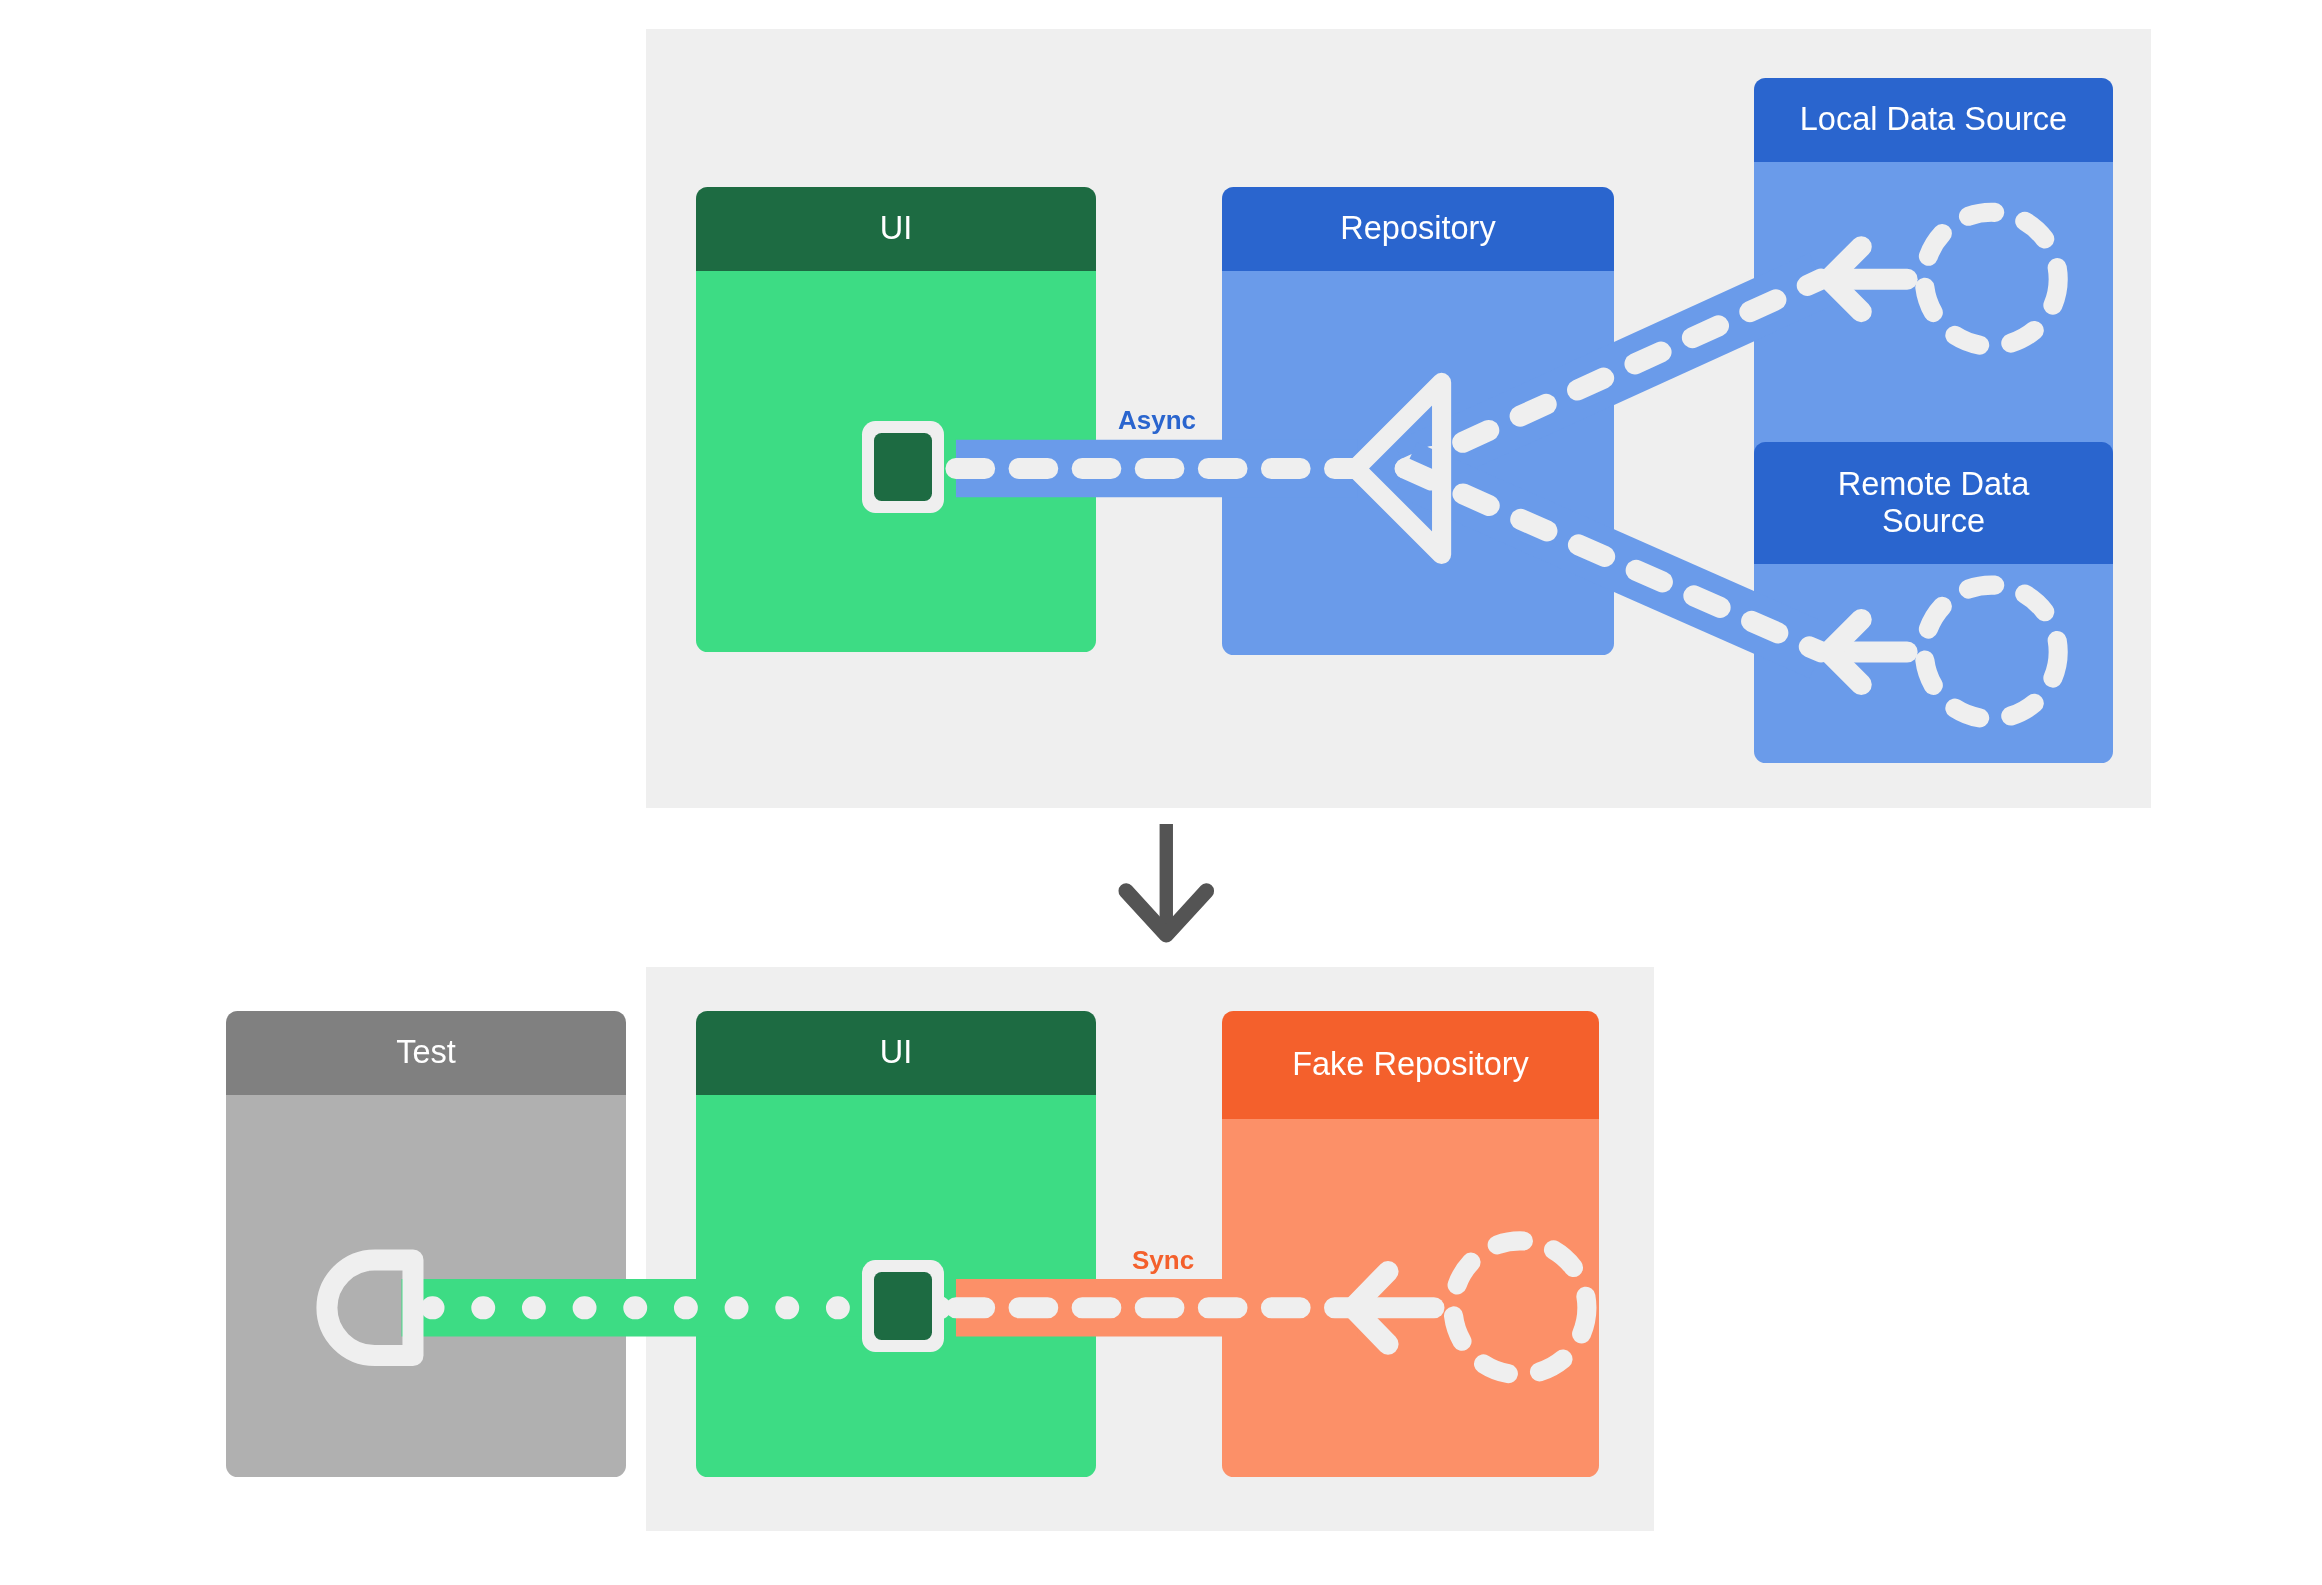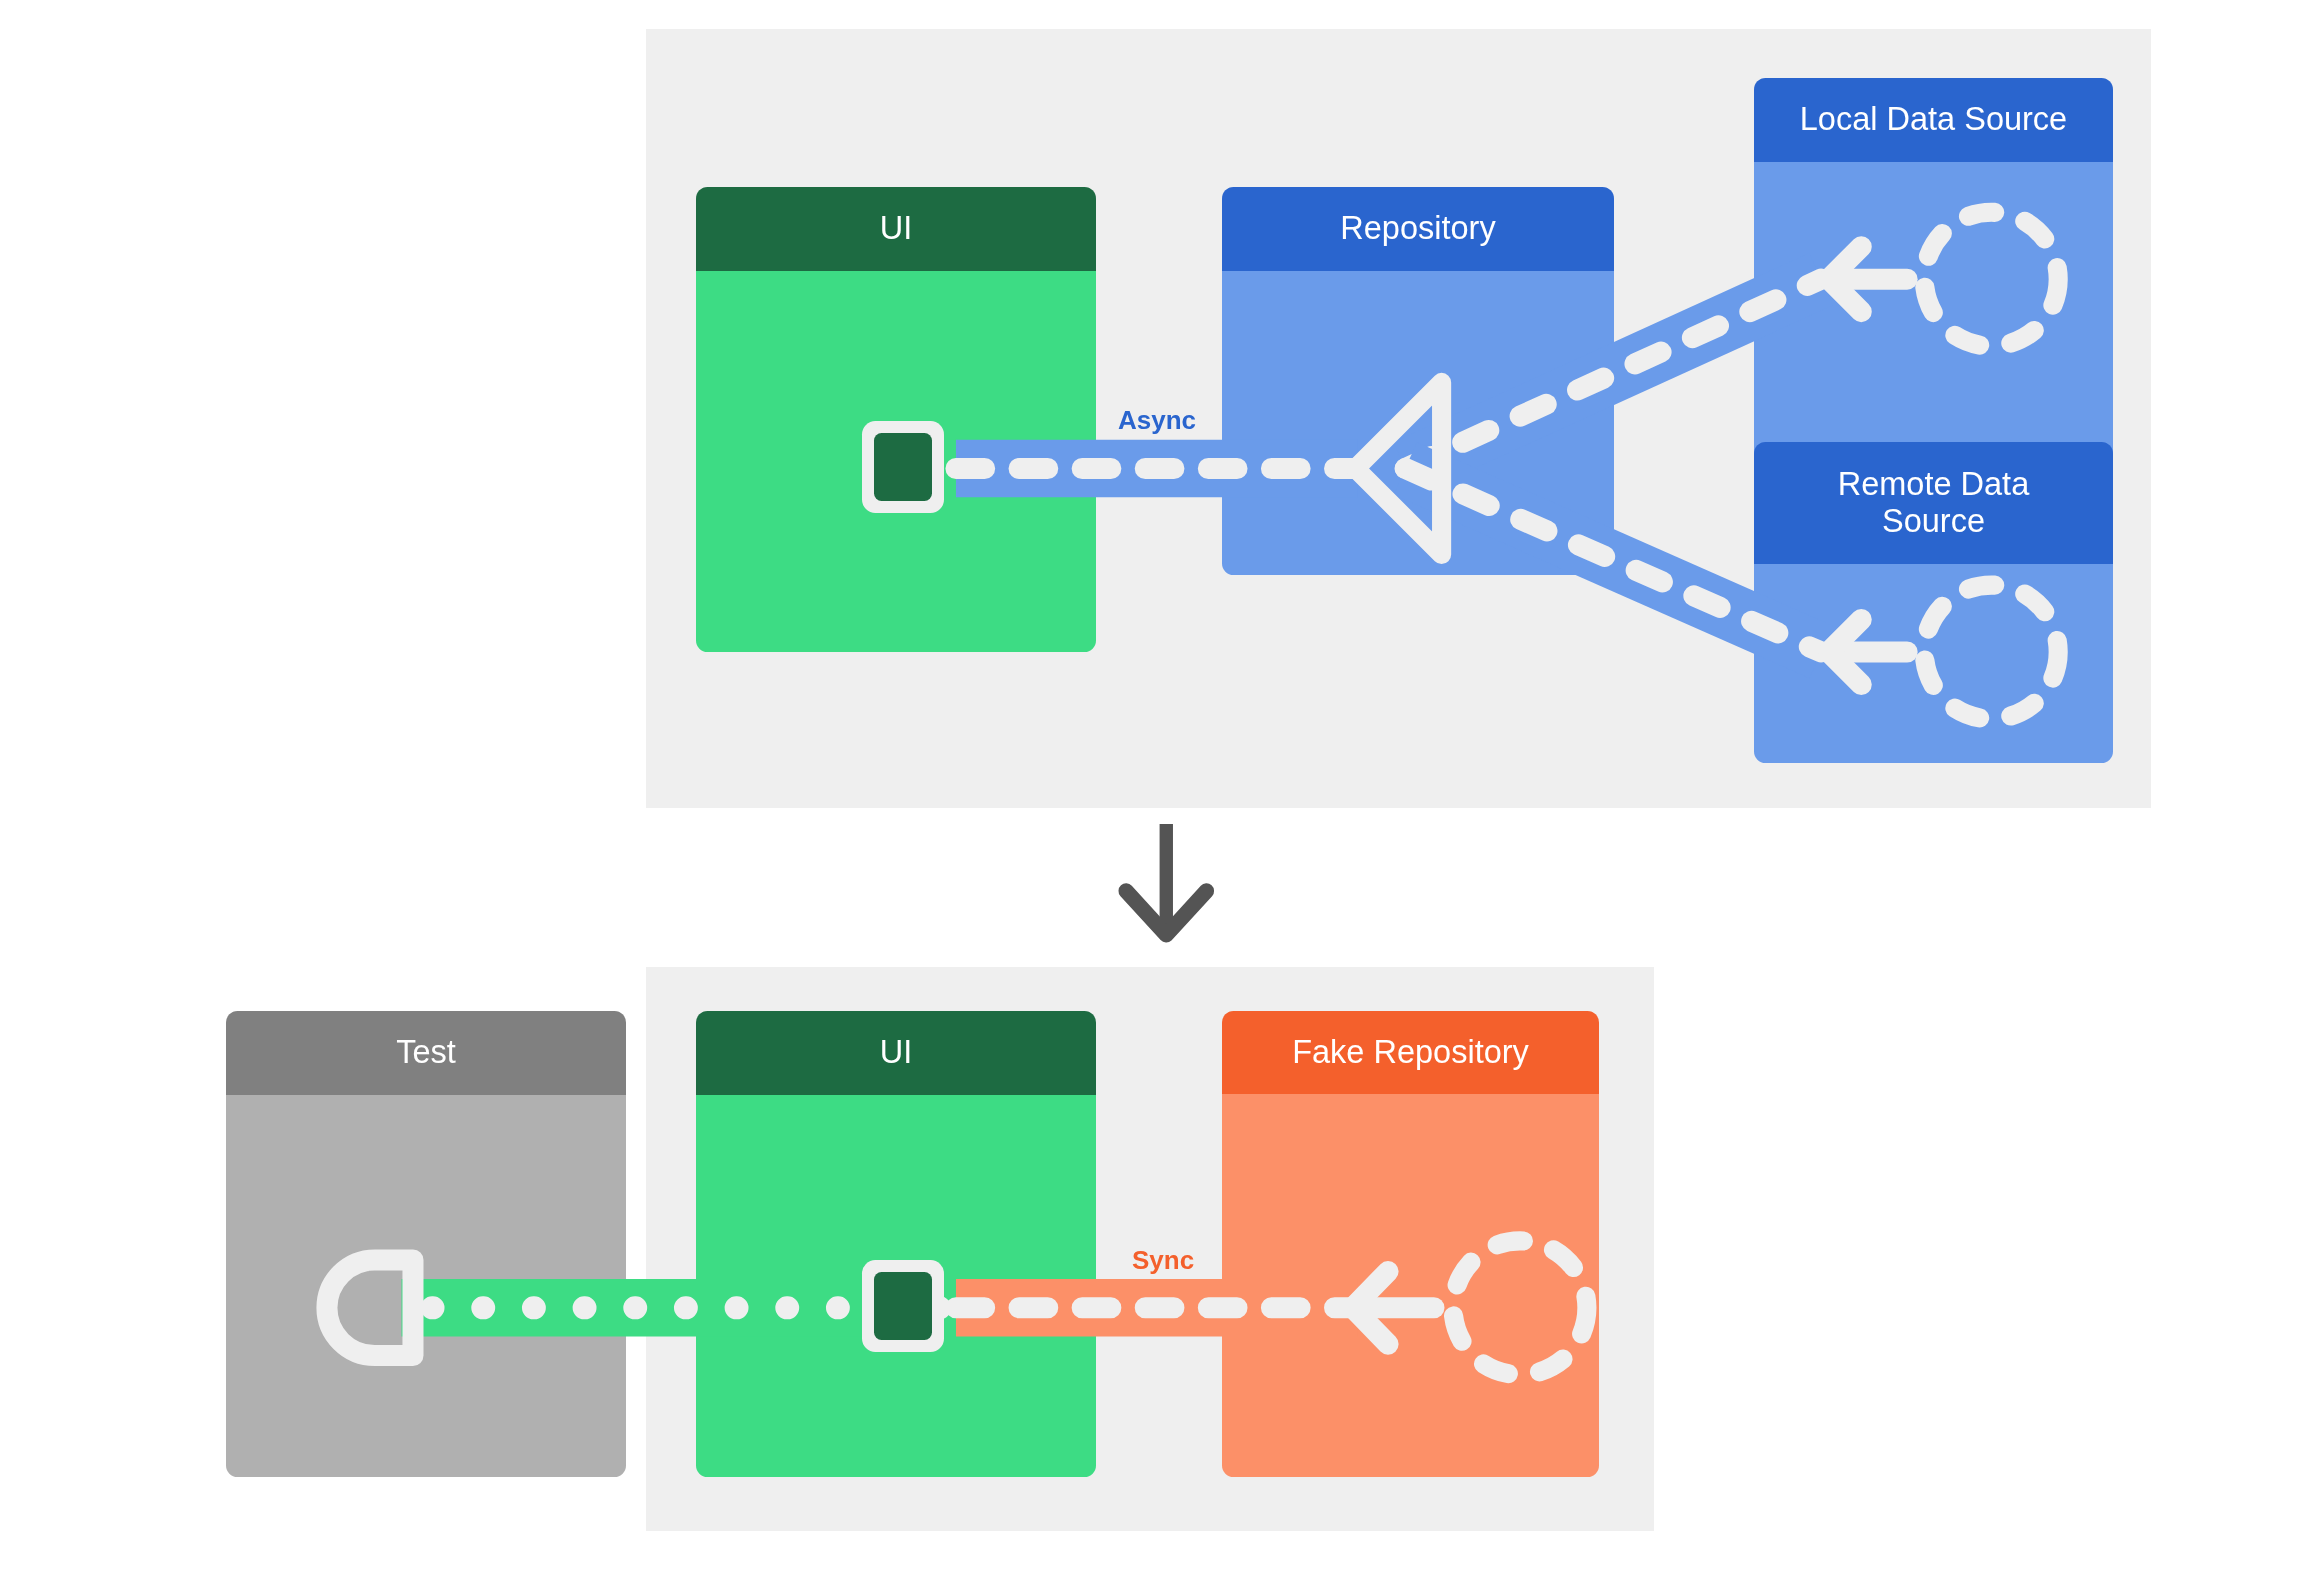--- a/index.html
+++ b/index.html
@@ -80,21 +80,21 @@
 
   <div class="panel" style="left:646px; top:29px; width:1505px; height:779px;"></div>
 
   <div class="node" style="left:696px; top:187px; width:400px; height:465px;">
     <div class="node-header" style="height:84px; background:#1d6b42;">
       <span>UI</span>
     </div>
     <div class="node-body" style="background:#3ddc84;"></div>
   </div>
 
-  <div class="node" style="left:1222px; top:187px; width:392px; height:388px;">
+  <div class="node" style="left:1222px; top:187px; width:392px; height:468px;">
     <div class="node-header" style="height:84px; background:#2a65ce;">
       <span>Repository</span>
     </div>
     <div class="node-body" style="background:#6a9bea;"></div>
   </div>
 
   <div class="node" style="left:1754px; top:78px; width:359px; height:402px;">
     <div class="node-header" style="height:84px; background:#2a65ce;">
       <span>Local Data Source</span>
     </div>
@@ -118,21 +118,21 @@
   </div>
 
   <div class="node" style="left:696px; top:1011px; width:400px; height:466px;">
     <div class="node-header" style="height:84px; background:#1d6b42;">
       <span>UI</span>
     </div>
     <div class="node-body" style="background:#3ddc84;"></div>
   </div>
 
   <div class="node" style="left:1222px; top:1011px; width:377px; height:466px;">
-    <div class="node-header" style="height:83px; background:#f4602c;">
+    <div class="node-header" style="height:108px; background:#f4602c;">
       <span>Fake Repository</span>
     </div>
     <div class="node-body" style="background:#fc9068;"></div>
   </div>
 
   <svg class="svg-layer" viewBox="0 0 2430 1659" xmlns="http://www.w3.org/2000/svg">
 
     <g>
       <line x1="1000" y1="490" x2="1420" y2="490" stroke="#6a9bea" stroke-width="60"></line>
       <line x1="1000" y1="490" x2="1420" y2="490" stroke="#efefef" stroke-width="22" stroke-linecap="round" stroke-dasharray="30 36"></line>

